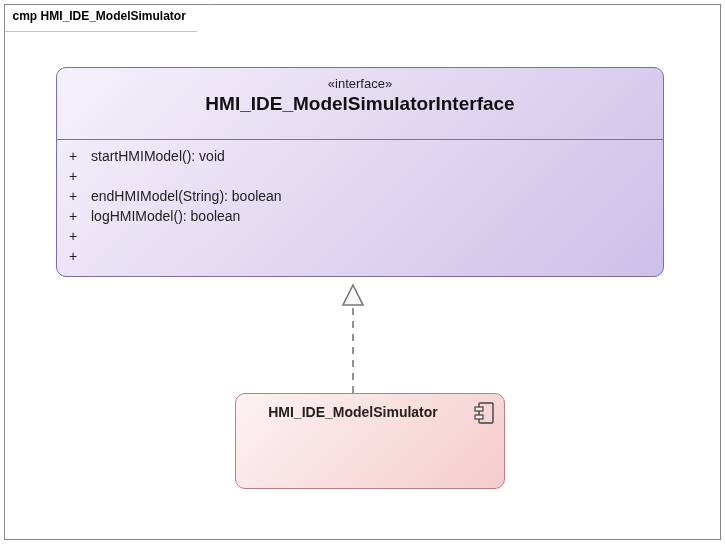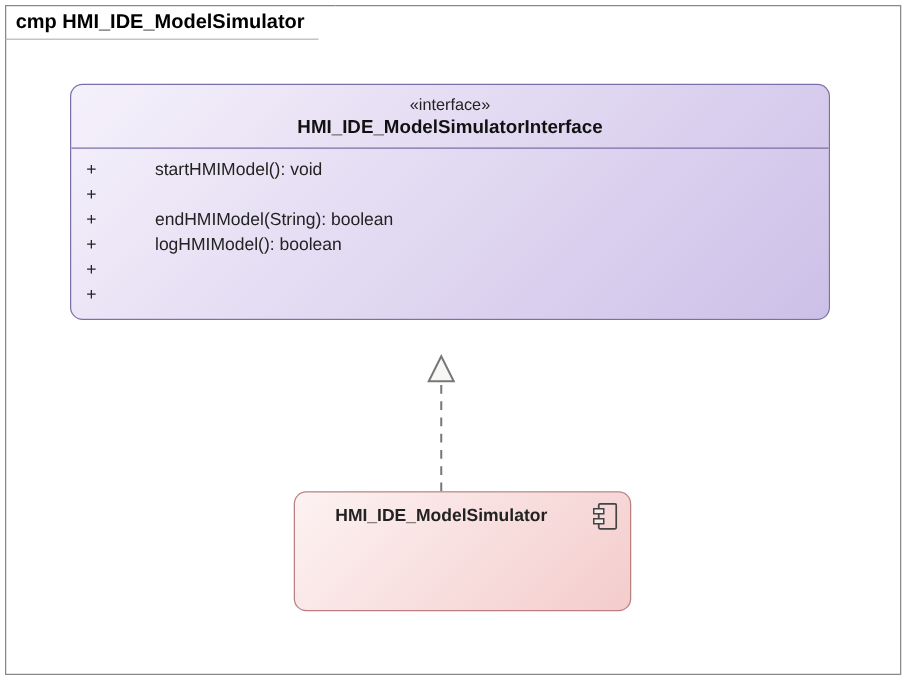--- a/index.html
+++ b/index.html
@@ -23,65 +23,64 @@
   }
   .frame-tab {
     position: absolute;
     left: -1.5px;
     top: -1.5px;
     height: 28px;
     background: #fff;
     border: 1.5px solid #888;
     border-bottom: 1.5px solid #888;
     padding: 4px 24px 19px 8px;
-    font-size: 16px;
+    font-size: 12px;
     font-weight: bold;
     clip-path: polygon(0 0, 100% 0, calc(100% - 14px) 100%, 0 100%);
   }
   .interface-box {
     position: absolute;
     left: 51px;
     top: 62px;
     width: 608px;
     border: 1.5px solid #7c6fa8;
     border-radius: 10px;
     background: linear-gradient(135deg, #f5f1fb 0%, #cdc0e8 100%);
     overflow: hidden;
   }
   .interface-header {
     text-align: center;
-    padding: 8px 0 8px 0;
+    padding: 8px 0 24px 0;
     border-bottom: 1.5px solid #7c6fa8;
   }
   .stereotype {
     font-size: 13px;
     color: #222;
   }
   .interface-name {
-    font-size: 15px;
+    font-size: 19px;
     font-weight: bold;
     color: #111;
     margin-top: 2px;
   }
   .ops {
     padding: 6px 0 10px 0;
   }
   .op-row {
     display: flex;
     padding: 2px 12px;
     font-size: 14px;
     color: #222;
   }
   .op-vis {
     width: 22px;
     flex: 0 0 22px;
   }
   .op-sig {
     flex: 1;
-    margin-left: 33px;
   }
   .component-box {
     position: absolute;
     left: 230px;
     top: 388px;
     width: 270px;
     height: 96px;
     border: 1.5px solid #bb7f7f;
     border-radius: 10px;
     background: linear-gradient(135deg, #fdf2f2 0%, #f4cccc 100%);

